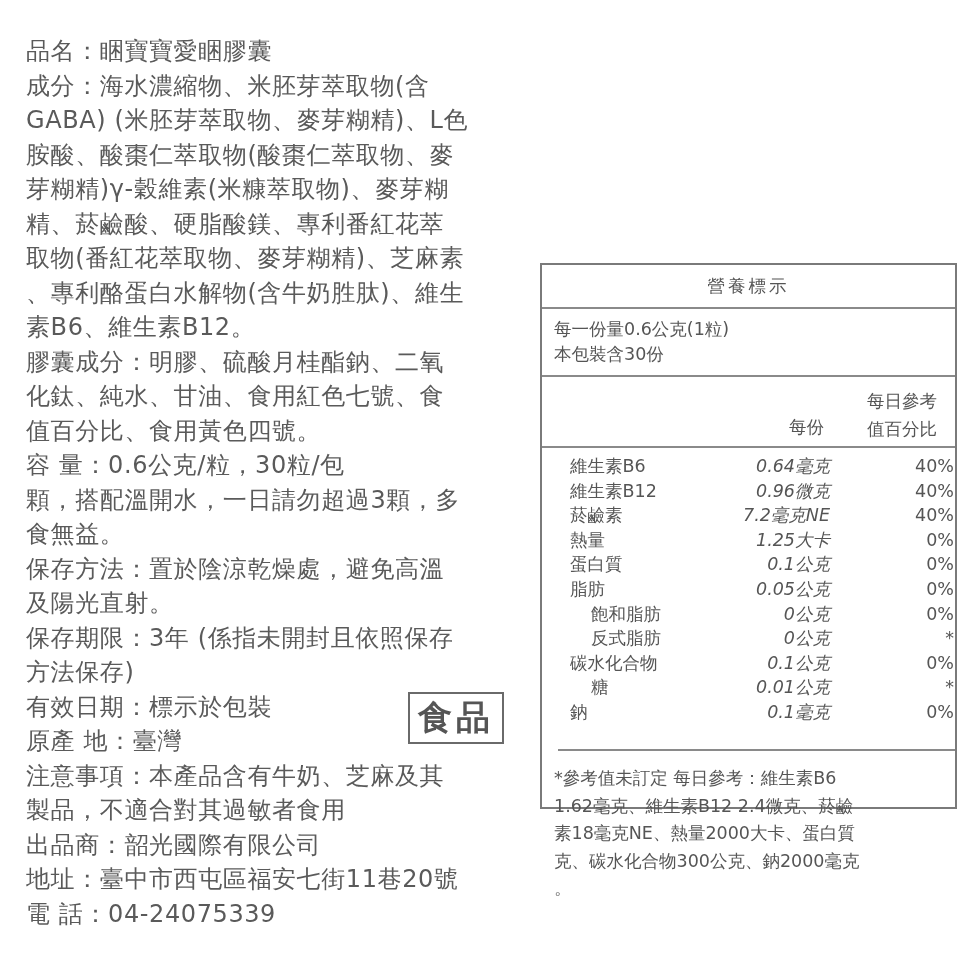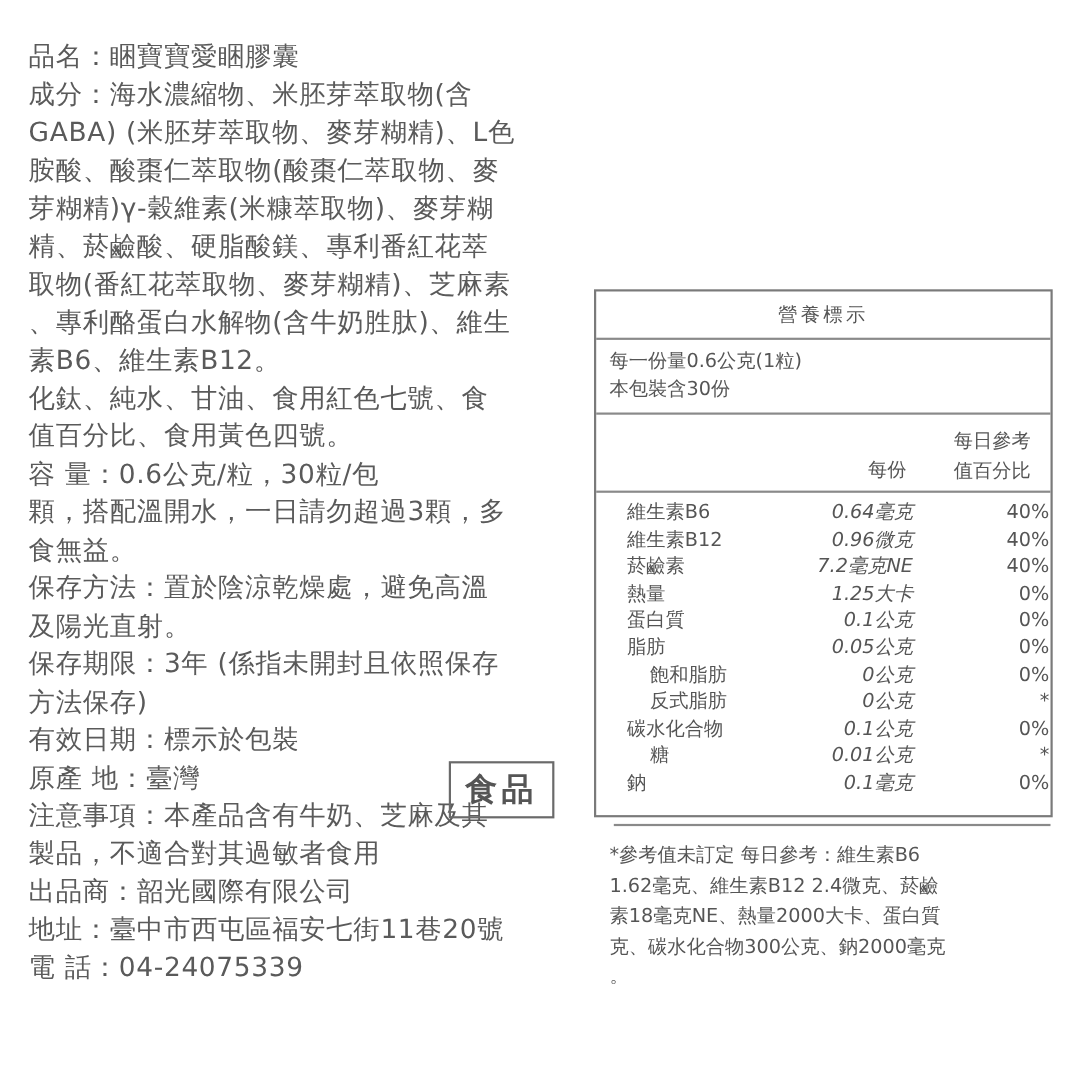--- a/index.html
+++ b/index.html
@@ -11,24 +11,24 @@
   .left {
     position: absolute; left: 26px; top: 34px; width: 500px;
     font-size: 24px; line-height: 34.5px; letter-spacing: 0.6px;
     color: #5a5a5a;
   }
   .left p { margin: 0; }
   .food-badge {
     position: absolute; left: 408px; top: 692px; width: 96px; height: 52px;
     border: 2px solid #6a6a6a; box-sizing: border-box;
     display: flex; align-items: center; justify-content: center;
-    font-size: 29px; font-weight: bold; color: #555; letter-spacing: 4px;
+    font-size: 34px; font-weight: bold; color: #555; letter-spacing: 4px;
   }
   .nut {
-    position: absolute; left: 540px; top: 263px; width: 417px; height: 480px;
+    position: absolute; left: 540px; top: 263px; width: 417px; height: 546px;
     border: 2px solid #7a7a7a; box-sizing: border-box;
     font-size: 17.5px; color: #555;
   }
   .nut .sec { border-bottom: 2px solid #8a8a8a; box-sizing: border-box; }
   .nut .title { height: 44px; display: flex; align-items: center; justify-content: center; letter-spacing: 3px; }
   .nut .serving { height: 68px; padding: 8px 12px; line-height: 25px; }
   .nut .head { height: 71px; position: relative; }
   .nut .head .per { position: absolute; left: 210px; top: 38px; width: 72px; text-align: right; }
   .nut .head .dv { position: absolute; right: 18px; top: 10px; text-align: right; line-height: 28px; }
   .nut .rows { height: 303px; padding-top: 6px; box-sizing: border-box; margin-left: 16px; }
@@ -45,20 +45,21 @@
 <div class="left">
   <p>品名：睏寶寶愛睏膠囊</p>
   <p>成分：海水濃縮物、米胚芽萃取物(含</p>
   <p>GABA) (米胚芽萃取物、麥芽糊精)、L色</p>
   <p>胺酸、酸棗仁萃取物(酸棗仁萃取物、麥</p>
   <p>芽糊精)γ-穀維素(米糠萃取物)、麥芽糊</p>
   <p>精、菸鹼酸、硬脂酸鎂、專利番紅花萃</p>
   <p>取物(番紅花萃取物、麥芽糊精)、芝麻素</p>
   <p>、專利酪蛋白水解物(含牛奶胜肽)、維生</p>
   <p>素B6、維生素B12。</p>
+  <p>膠囊成分：明膠、硫酸月桂酯鈉、二氧</p>
   <p>化鈦、純水、甘油、食用紅色七號、食</p>
   <p>值百分比、食用黃色四號。</p>
   <p>容 量：0.6公克/粒，30粒/包</p>
   <p>顆，搭配溫開水，一日請勿超過3顆，多</p>
   <p>食無益。</p>
   <p>保存方法：置於陰涼乾燥處，避免高溫</p>
   <p>及陽光直射。</p>
   <p>保存期限：3年 (係指未開封且依照保存</p>
   <p>方法保存)</p>
   <p>有效日期：標示於包裝</p>

